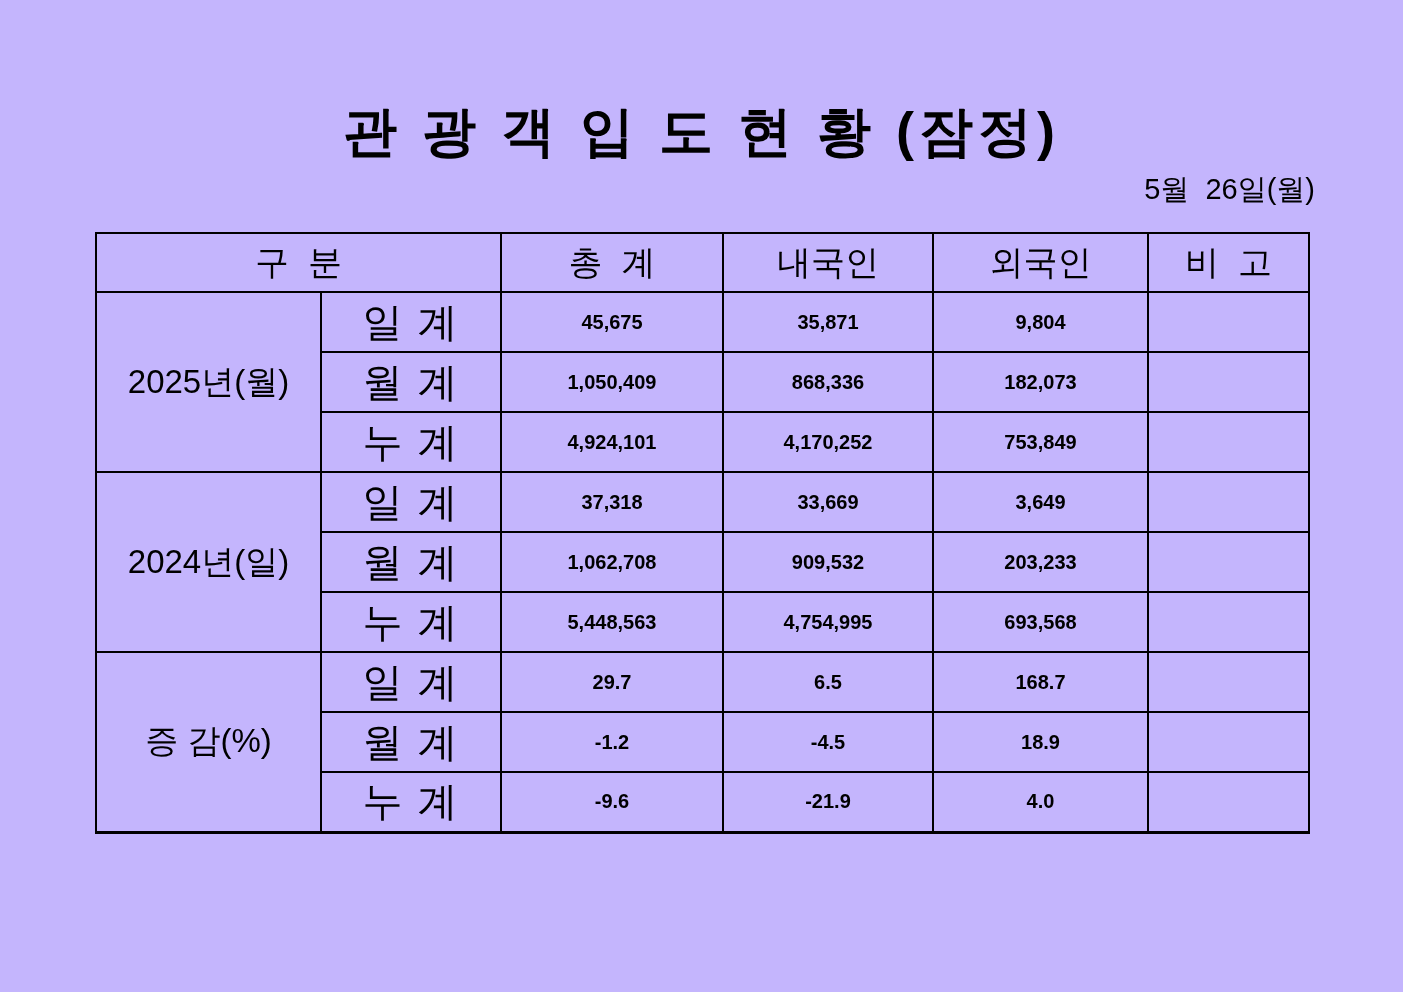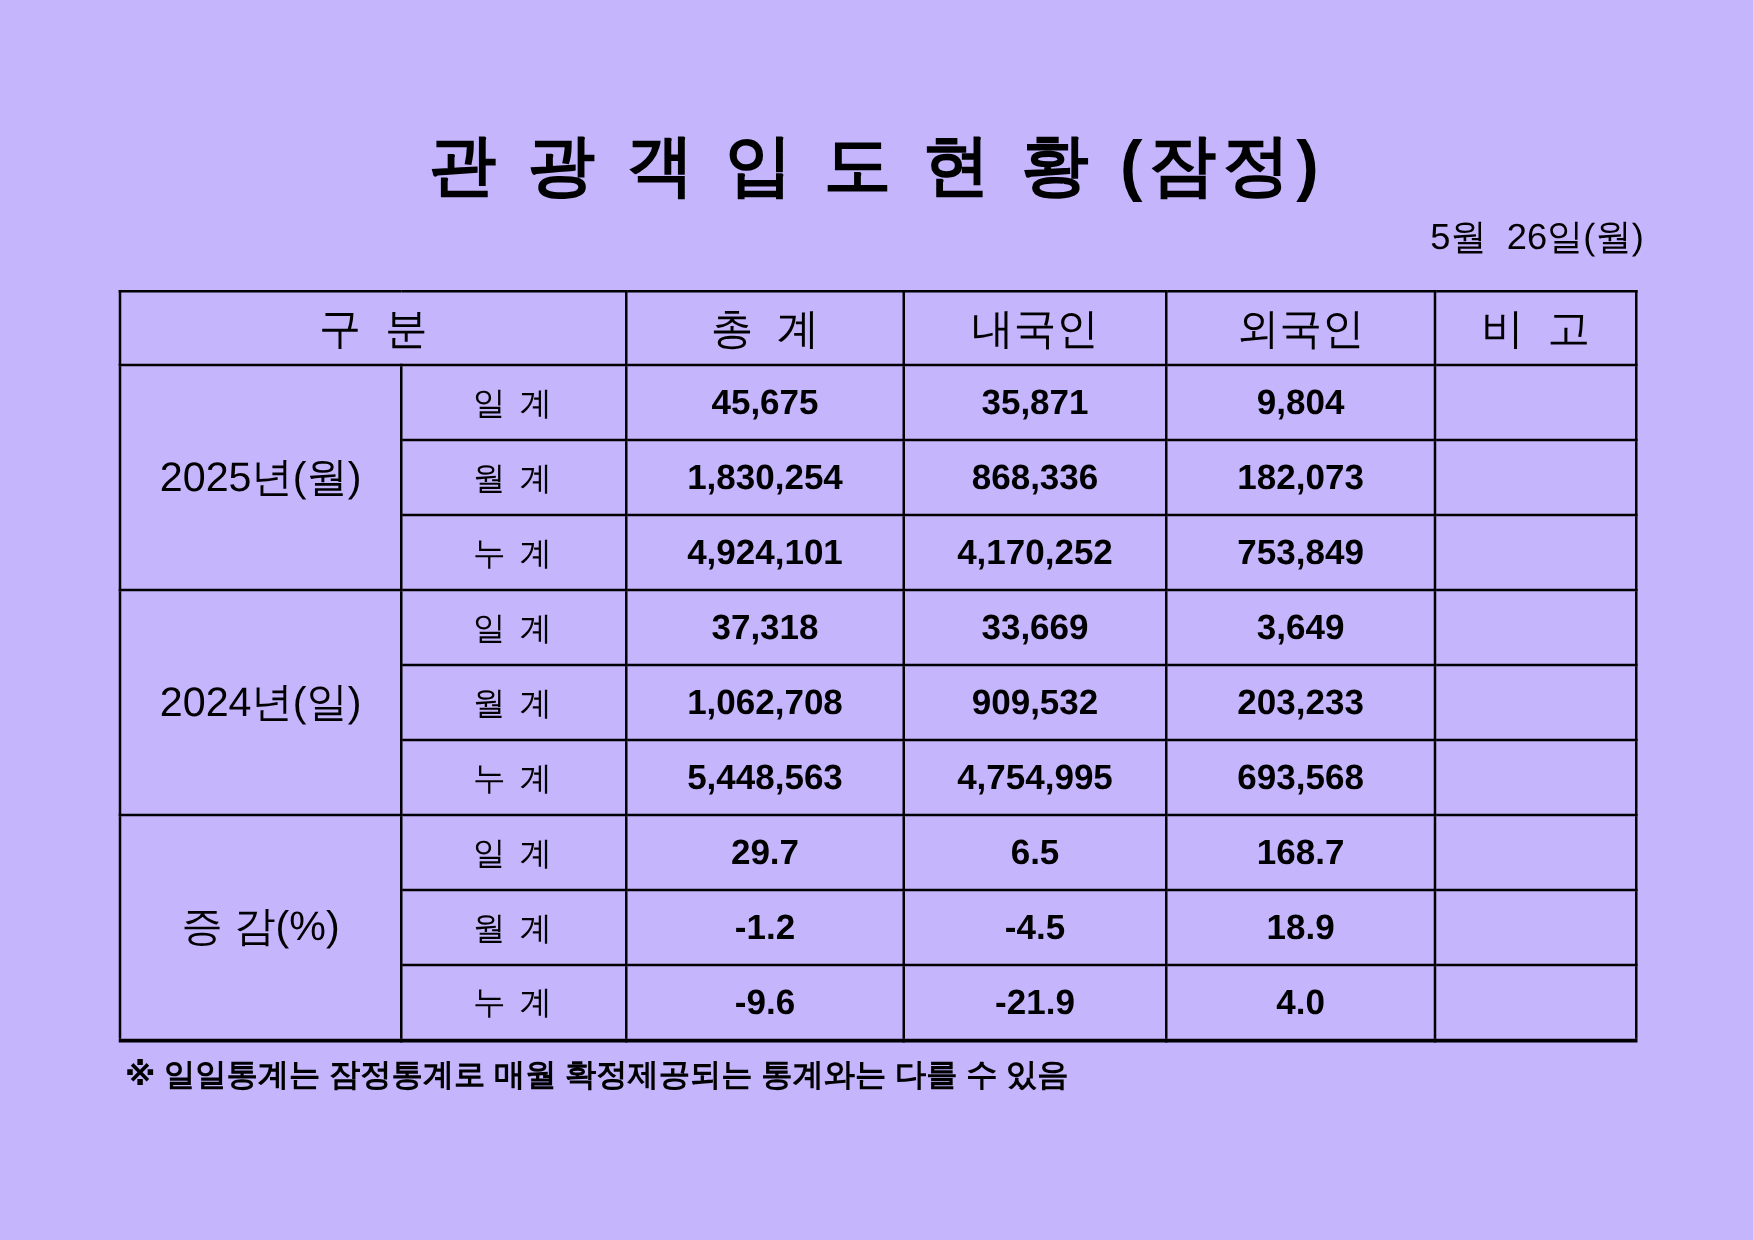--- a/index.html
+++ b/index.html
@@ -63,28 +63,28 @@
     font-size: 34px;
     font-weight: 400;
     white-space: pre;
   }
   td.year-label {
     font-size: 33px;
     font-weight: 400;
     white-space: pre;
   }
   td.sub-label {
-    font-size: 26px;
+    font-size: 40px;
     font-weight: 400;
     white-space: pre;
     letter-spacing: 2px;
     margin-top: 14px;
   }
   td.num {
-    font-size: 28px;
+    font-size: 20px;
     font-weight: 700;
     letter-spacing: 0px;
     margin-top: 40px;
   }
 
   .footnote {
     position: absolute;
     left: 100px;
     top: 843px;
     font-size: 25px;
@@ -123,21 +123,21 @@
       <tr class="data-row">
         <td class="year-label" rowspan="3">2025년(월)</td>
         <td class="sub-label">일 계</td>
         <td class="num">45,675</td>
         <td class="num">35,871</td>
         <td class="num">9,804</td>
         <td class="num"></td>
       </tr>
       <tr class="data-row">
         <td class="sub-label">월 계</td>
-        <td class="num">1,830,254</td>
+        <td class="num">1,050,409</td>
         <td class="num">868,336</td>
         <td class="num">182,073</td>
         <td class="num"></td>
       </tr>
       <tr class="data-row">
         <td class="sub-label">누 계</td>
         <td class="num">4,924,101</td>
         <td class="num">4,170,252</td>
         <td class="num">753,849</td>
         <td class="num"></td>
@@ -184,15 +184,14 @@
       <tr class="data-row">
         <td class="sub-label">누 계</td>
         <td class="num">-9.6</td>
         <td class="num">-21.9</td>
         <td class="num">4.0</td>
         <td class="num"></td>
       </tr>
     </tbody>
   </table>
 
-  <div class="footnote">※ 일일통계는 잠정통계로 매월 확정제공되는 통계와는 다를 수 있음</div>
 
 </div>
 
 </body></html>

